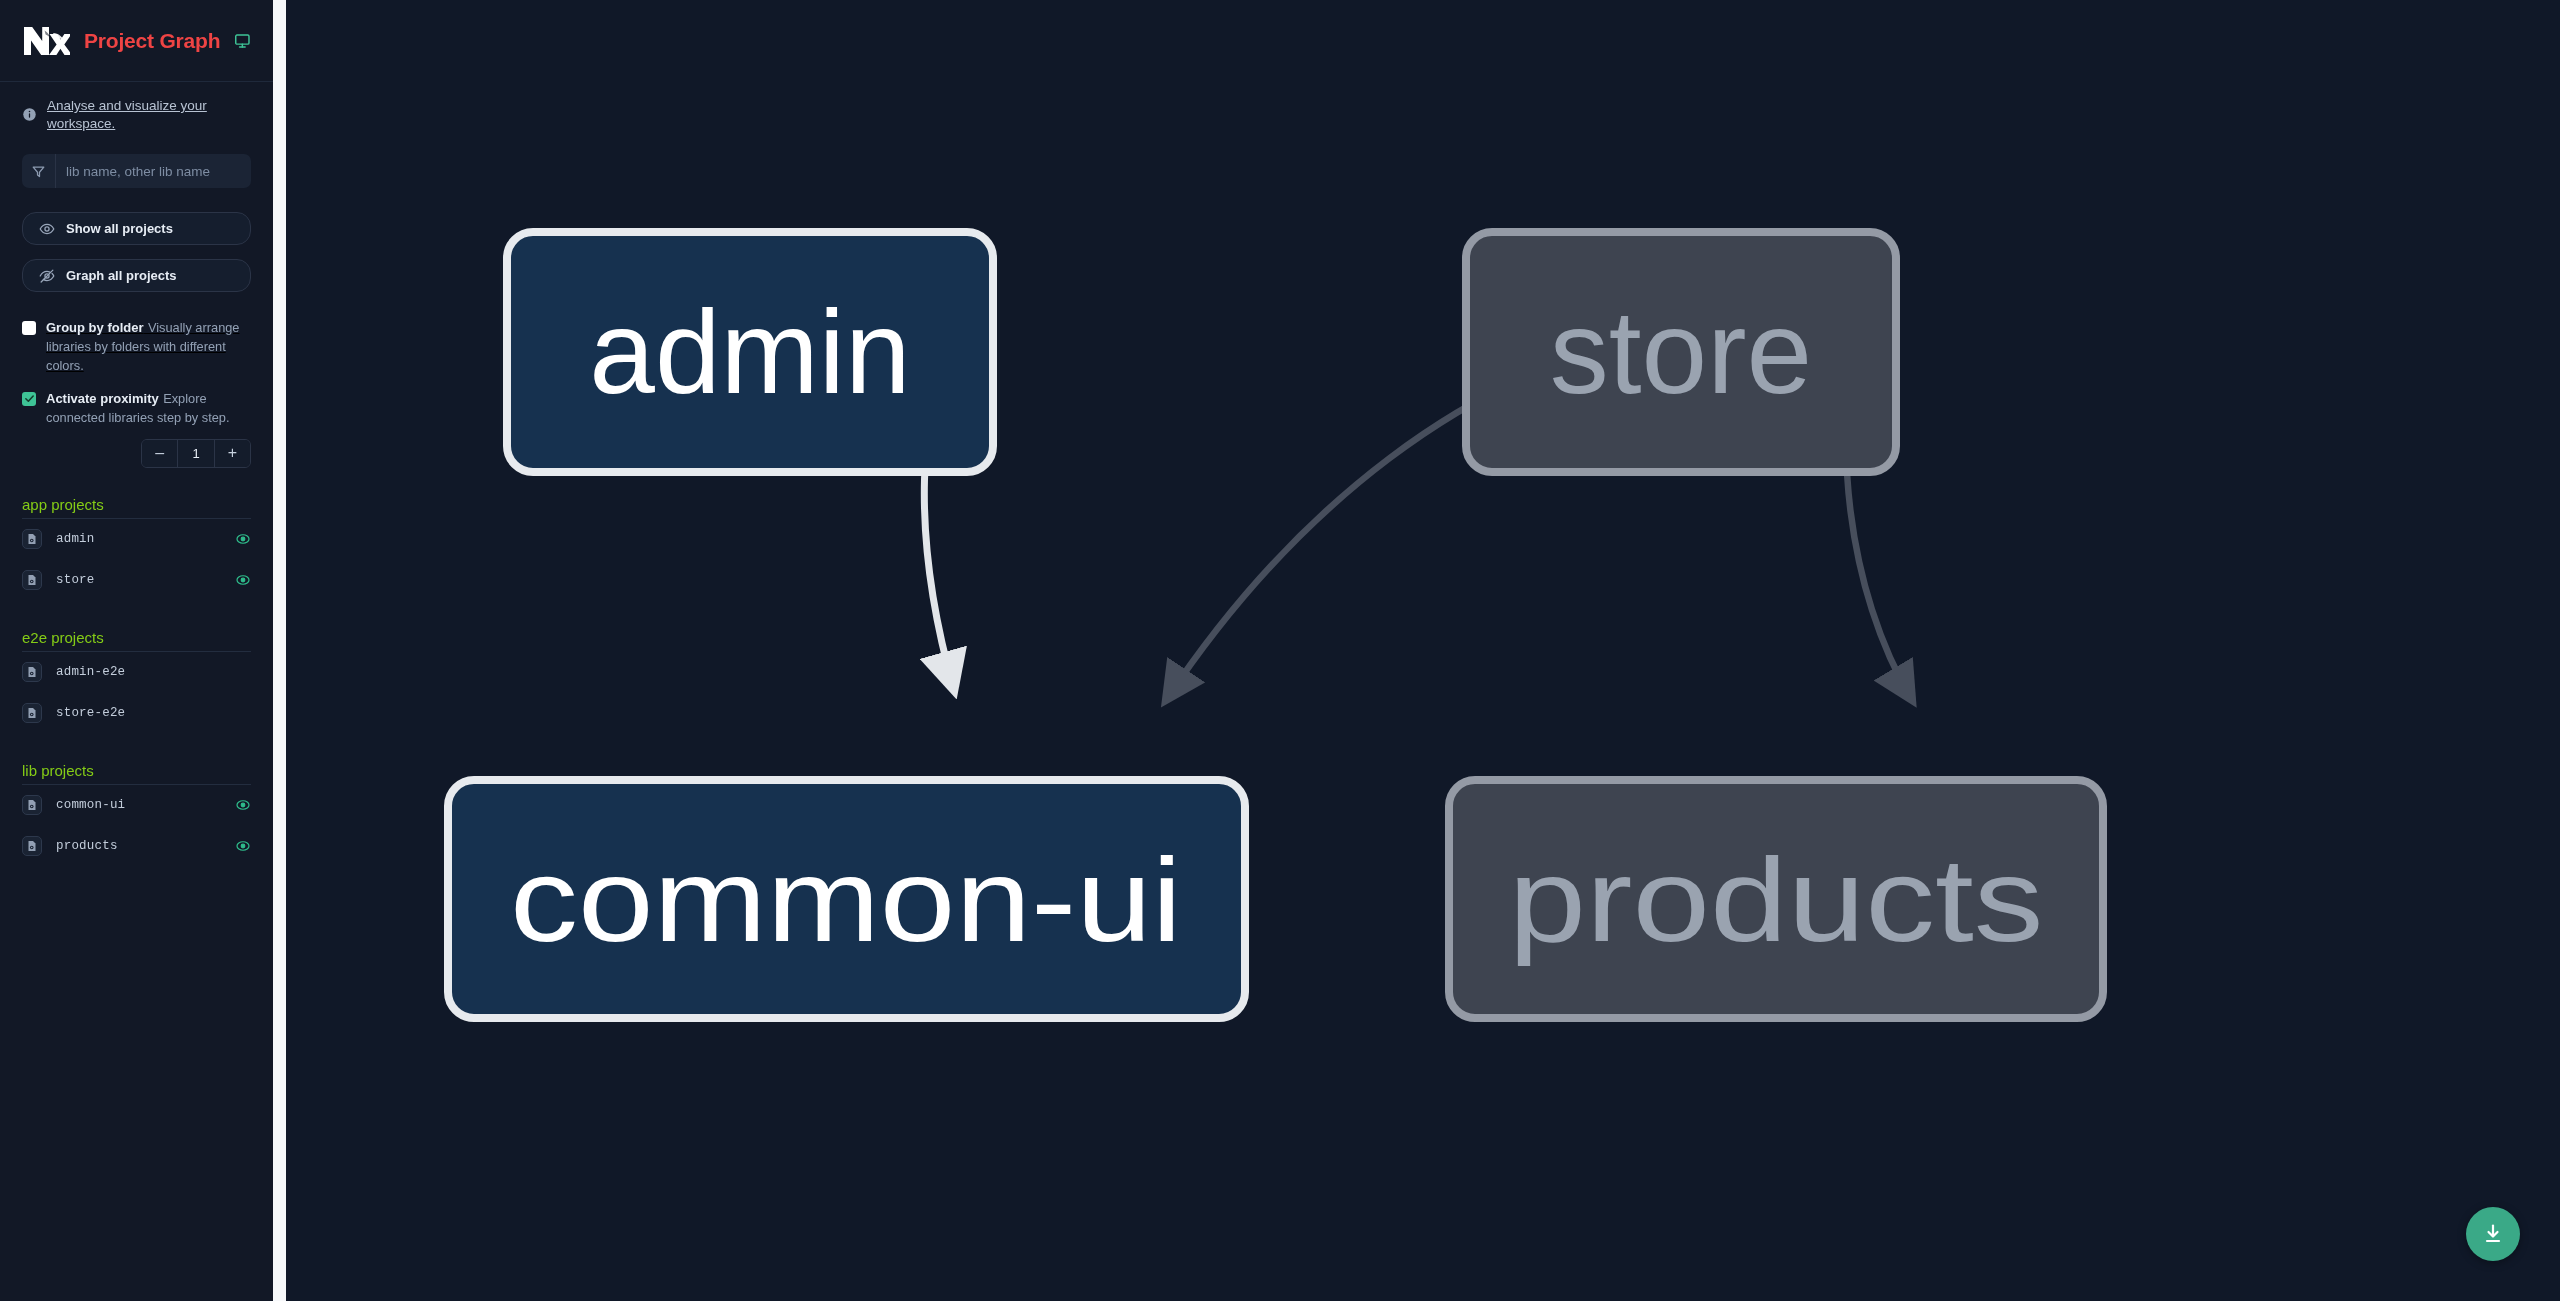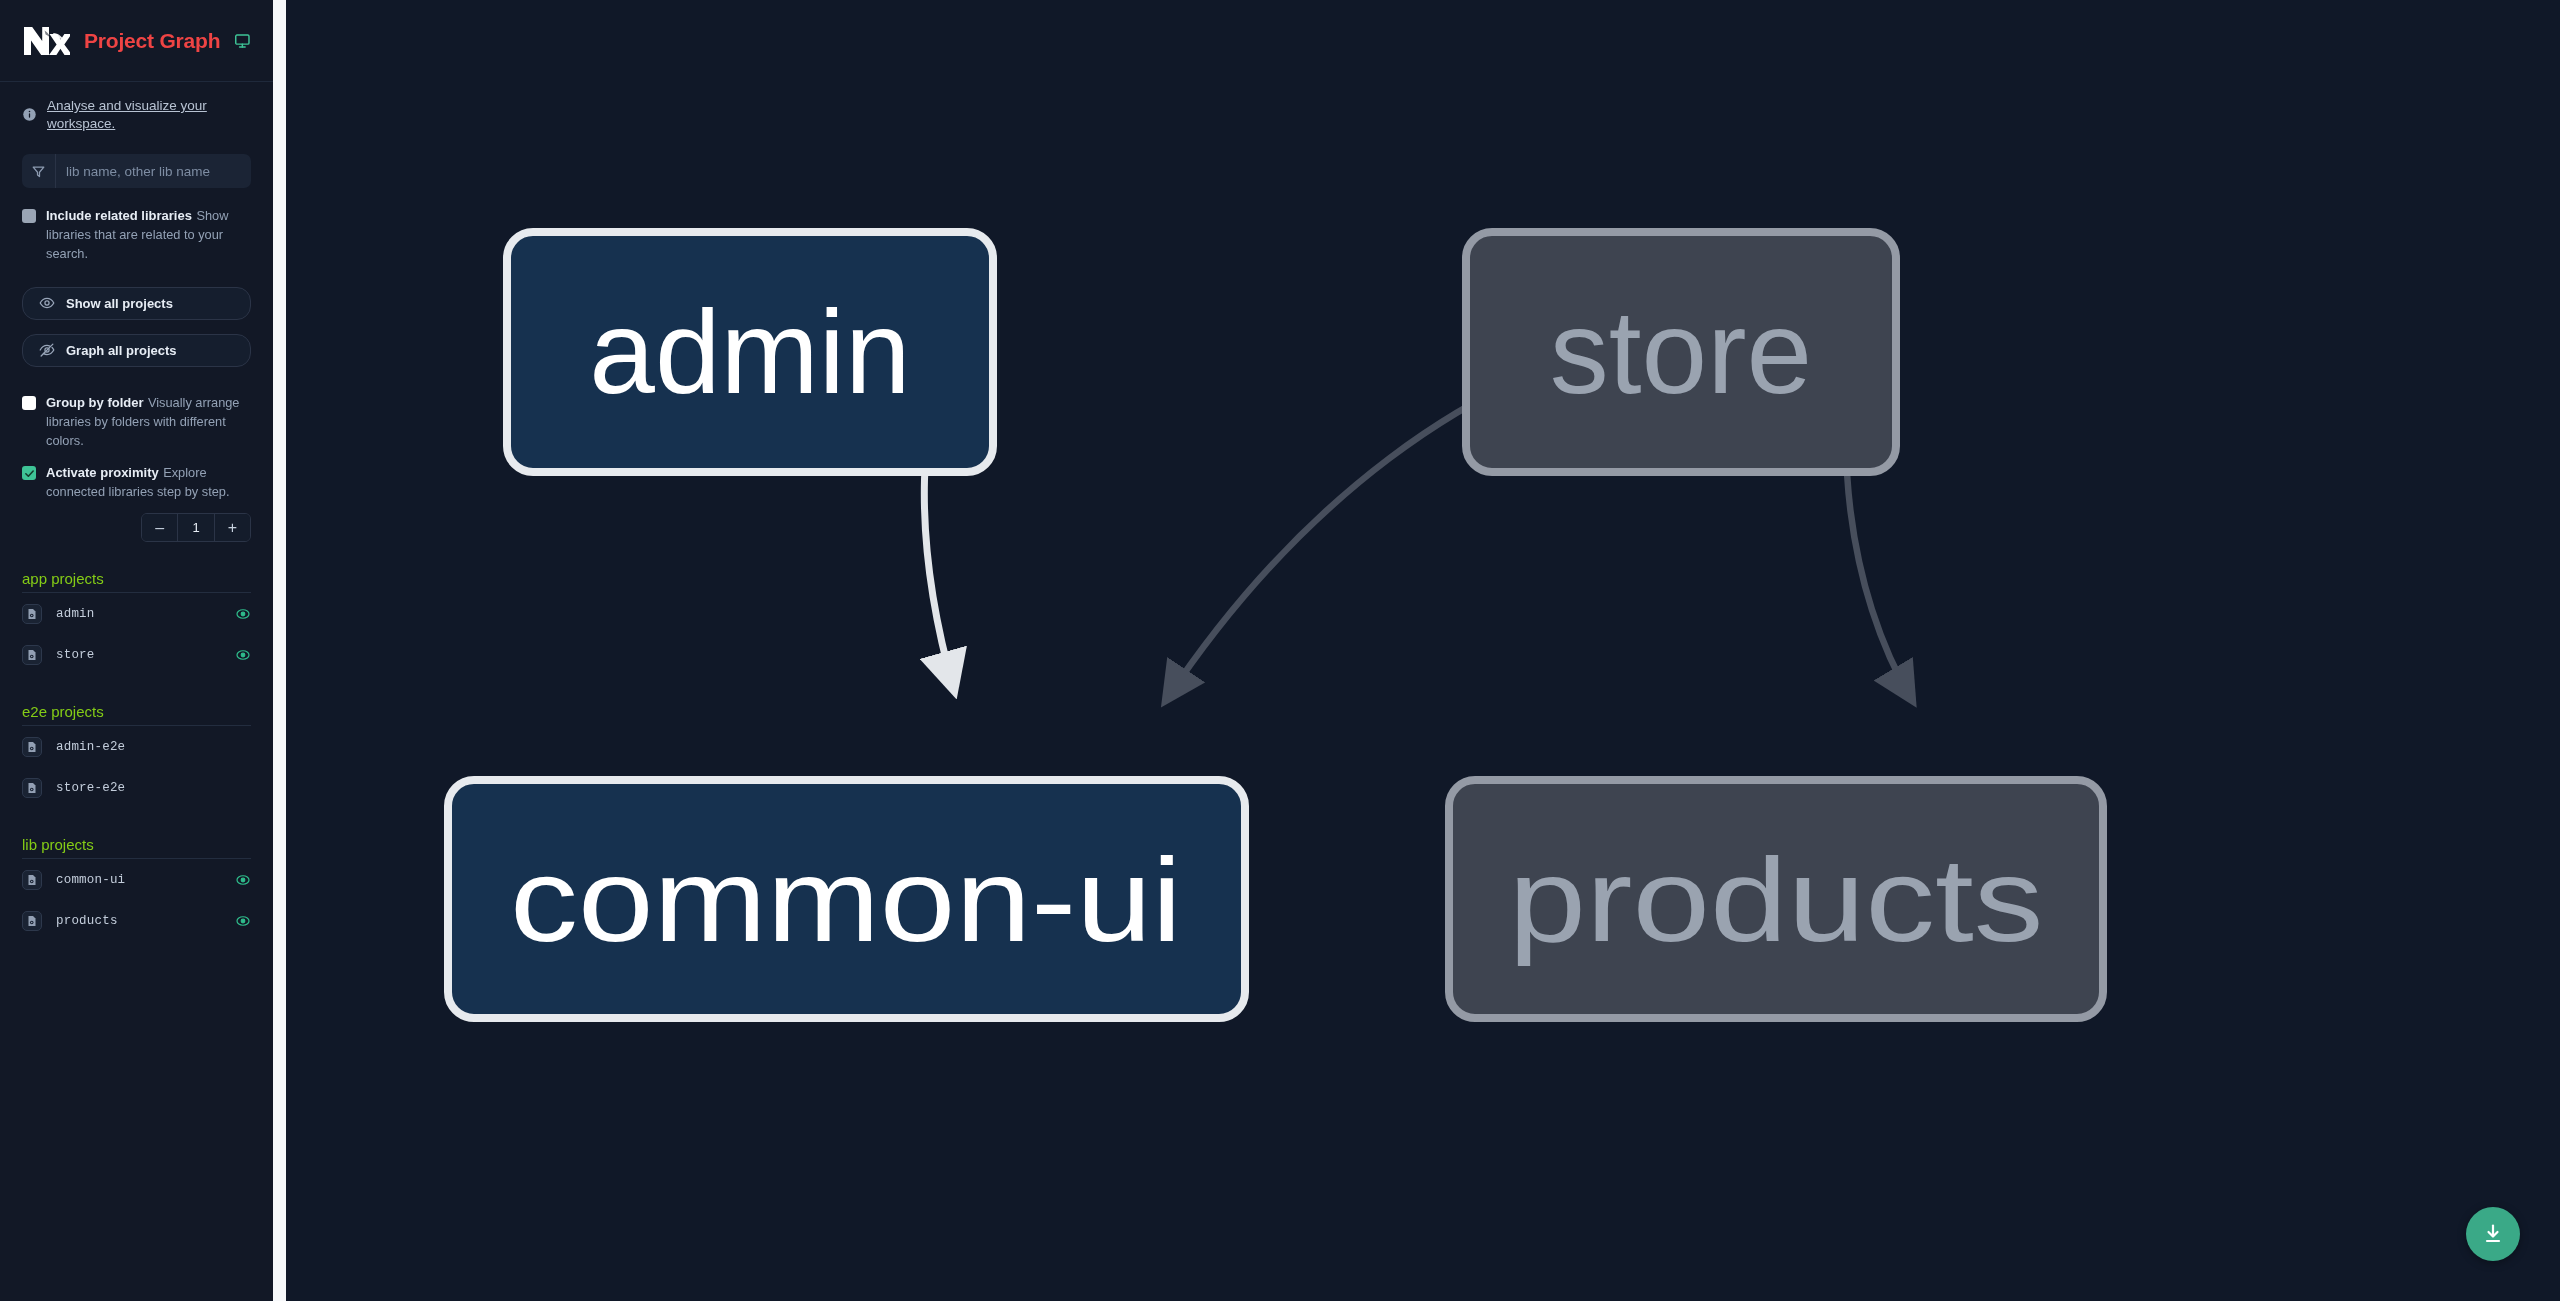--- a/index.html
+++ b/index.html
@@ -213,49 +213,40 @@
 
     <div class="search-wrap">
       <div class="search-icon-box">
         <svg class="funnel-icon" viewBox="0 0 24 24" fill="none" stroke="currentColor" stroke-width="2" stroke-linecap="round" stroke-linejoin="round">
           <polygon points="3.5,5 20.5,5 13.6,13.2 13.6,20 10.4,17.6 10.4,13.2"></polygon>
         </svg>
       </div>
       <input class="search-input" type="text" placeholder="lib name, other lib name" style="">
     </div>
 
-    <div class="chk-row">
-      <span class="chkbox">
-        
-      </span>
-      <span class="chk-text">
-        <span class="chk-label">Include related libraries</span>
-        <span class="chk-desc">Show libraries that are related to your search.</span>
-      </span>
-    </div>
 
     <div class="sb-btn first">
       <svg class="eye-icon-sb" viewBox="0 0 24 24" fill="none" stroke="currentColor" stroke-width="1.9" stroke-linecap="round" stroke-linejoin="round">
         <path d="M1.8 12s3.8-6.8 10.2-6.8S22.2 12 22.2 12s-3.8 6.8-10.2 6.8S1.8 12 1.8 12z"></path>
         <circle cx="12" cy="12" r="3.1"></circle>
       </svg>
       <span class="sb-btn-label">Show all projects</span>
     </div>
 
     <div class="sb-btn">
       <svg class="eye-icon-sb" viewBox="0 0 24 24" fill="none" stroke="currentColor" stroke-width="1.9" stroke-linecap="round" stroke-linejoin="round">
         <path d="M1.8 12s3.8-6.8 10.2-6.8c1.6 0 3 .4 4.3 1"></path>
         <path d="M19.6 8.2c1.6 1.7 2.6 3.8 2.6 3.8s-3.8 6.8-10.2 6.8c-2.1 0-3.9-.7-5.4-1.7"></path>
         <circle cx="12" cy="12" r="3.1"></circle>
         <line x1="3.2" y1="21" x2="20.8" y2="3.2"></line>
       </svg>
       <span class="sb-btn-label">Graph all projects</span>
     </div>
 
-    <div class="chk-row" style="margin-top:26px;">
+    <div class="chk-row" style="margin-top:26px;text-decoration:underline;">
       <span class="chkbox white">
         
       </span>
       <span class="chk-text">
         <span class="chk-label">Group by folder</span>
         <span class="chk-desc">Visually arrange libraries by folders with different colors.</span>
       </span>
     </div>
 
     <div class="chk-row tight">

